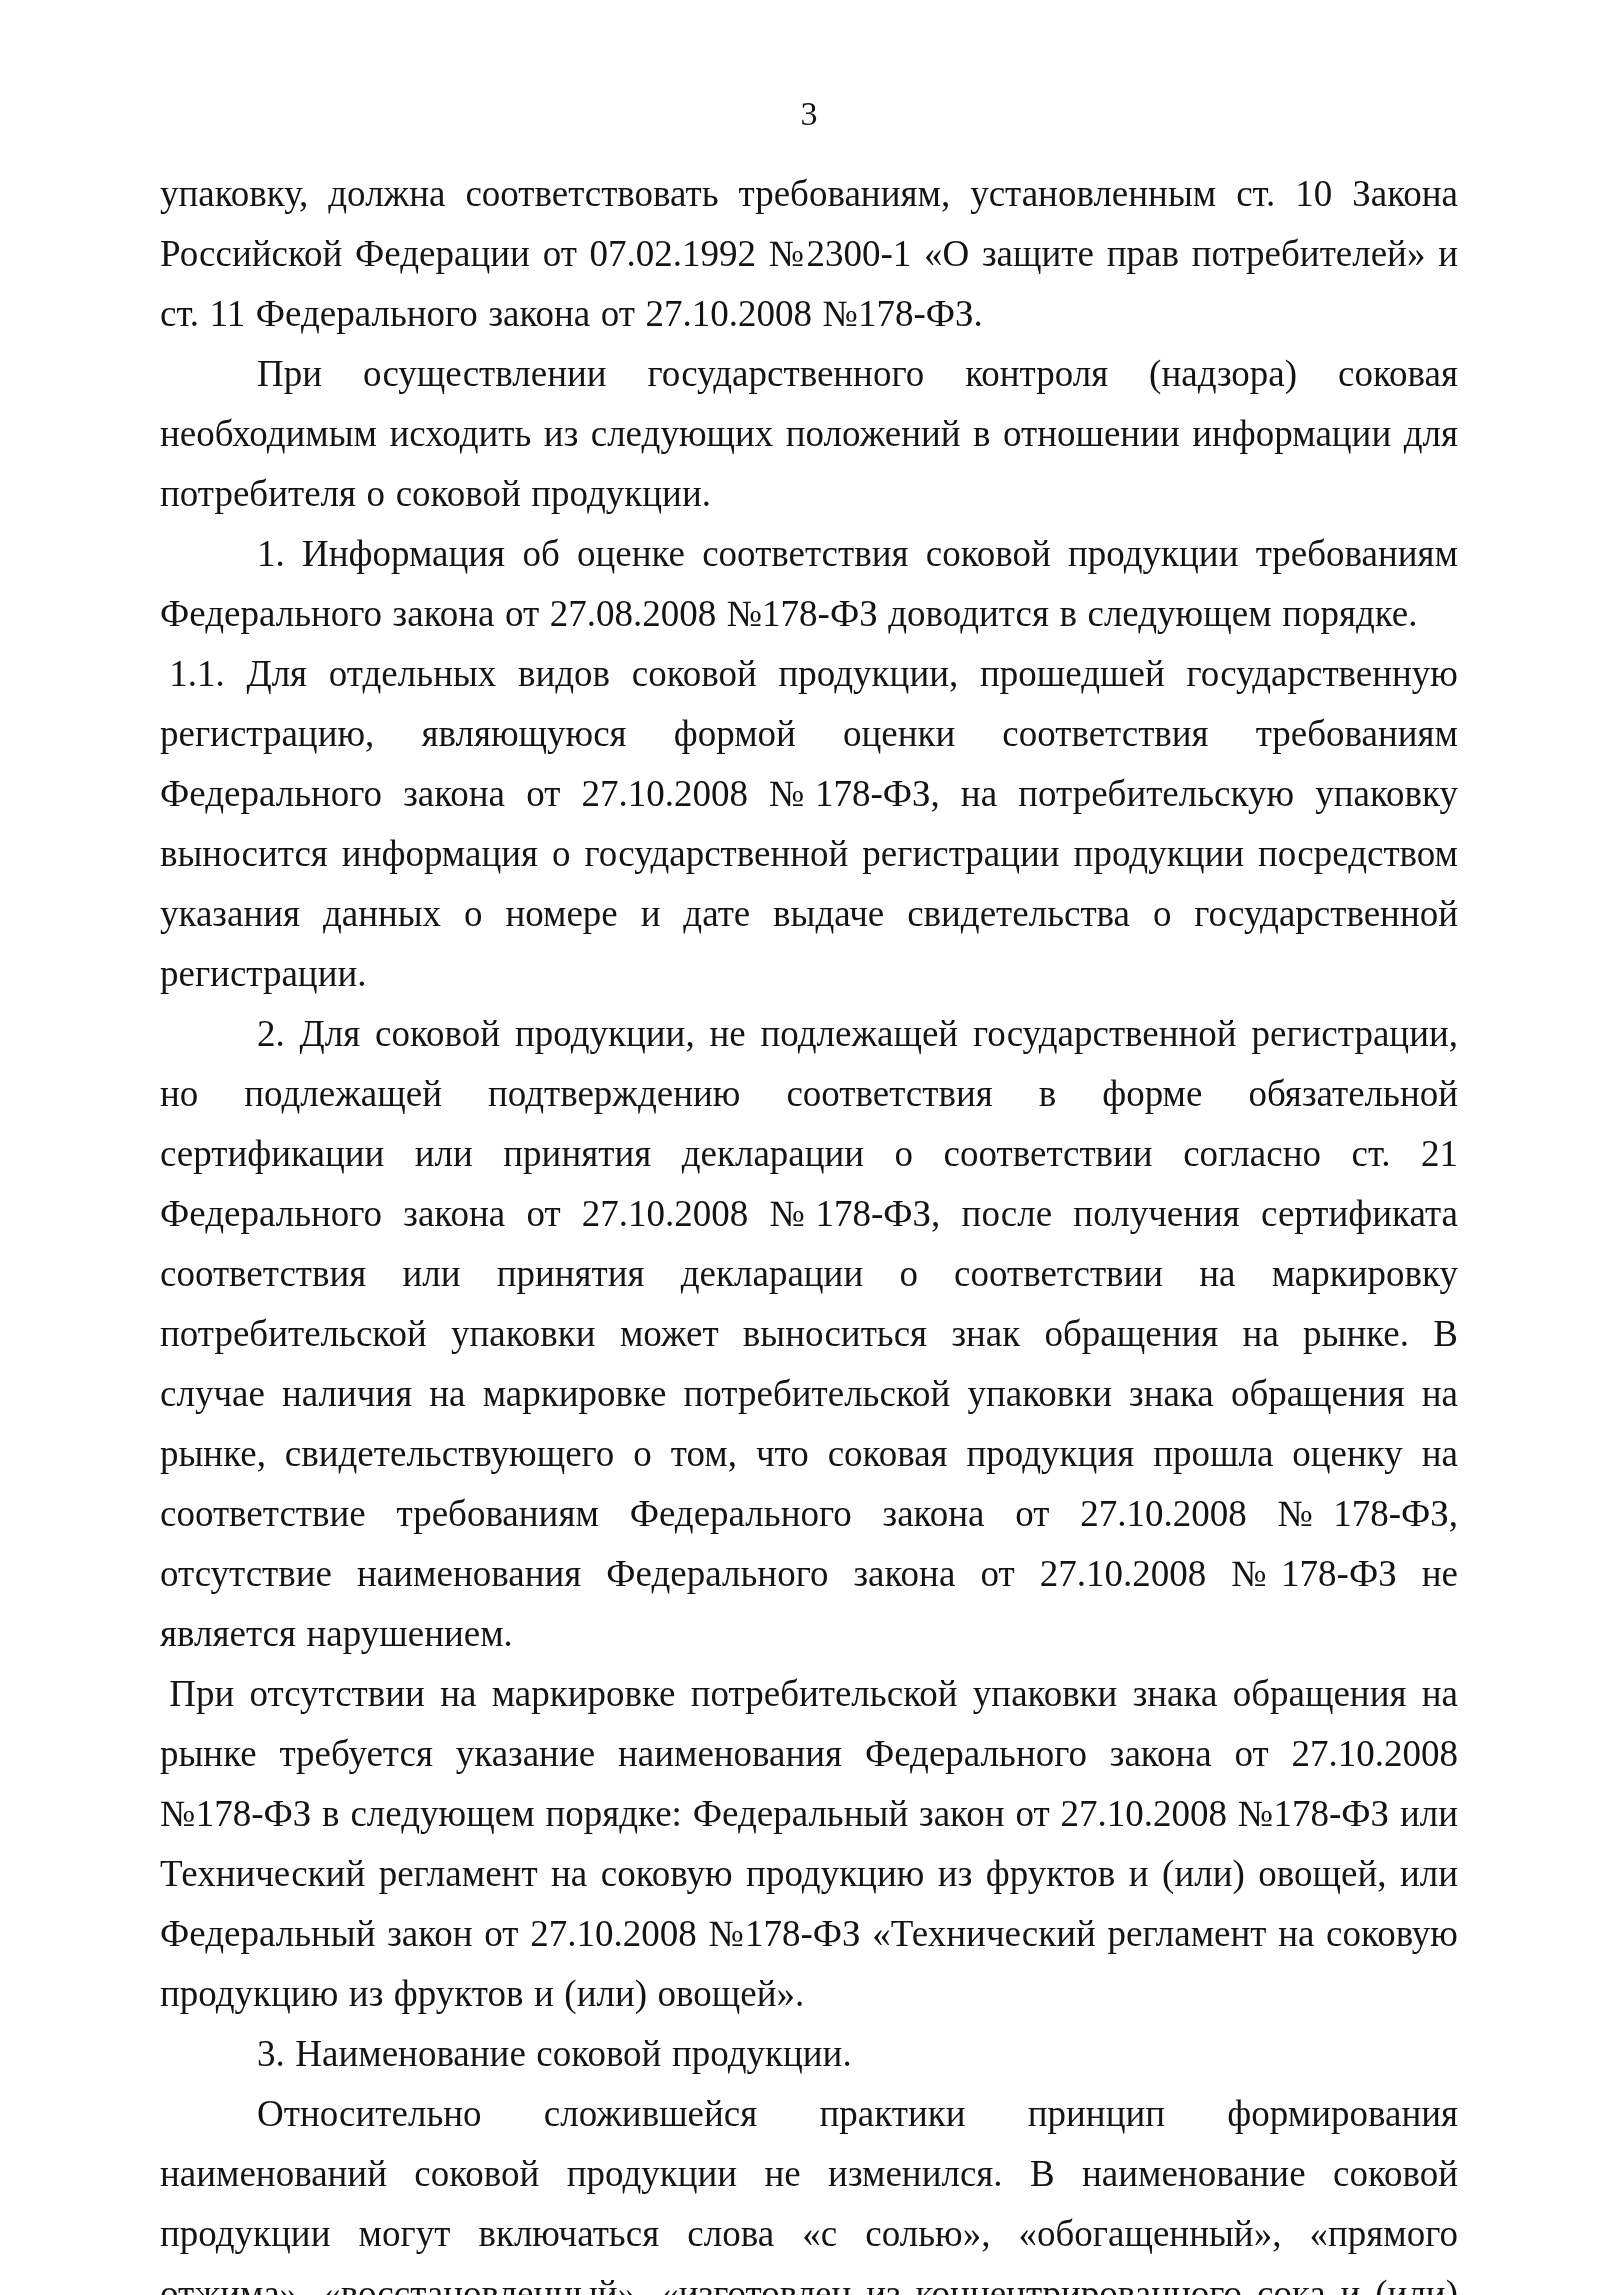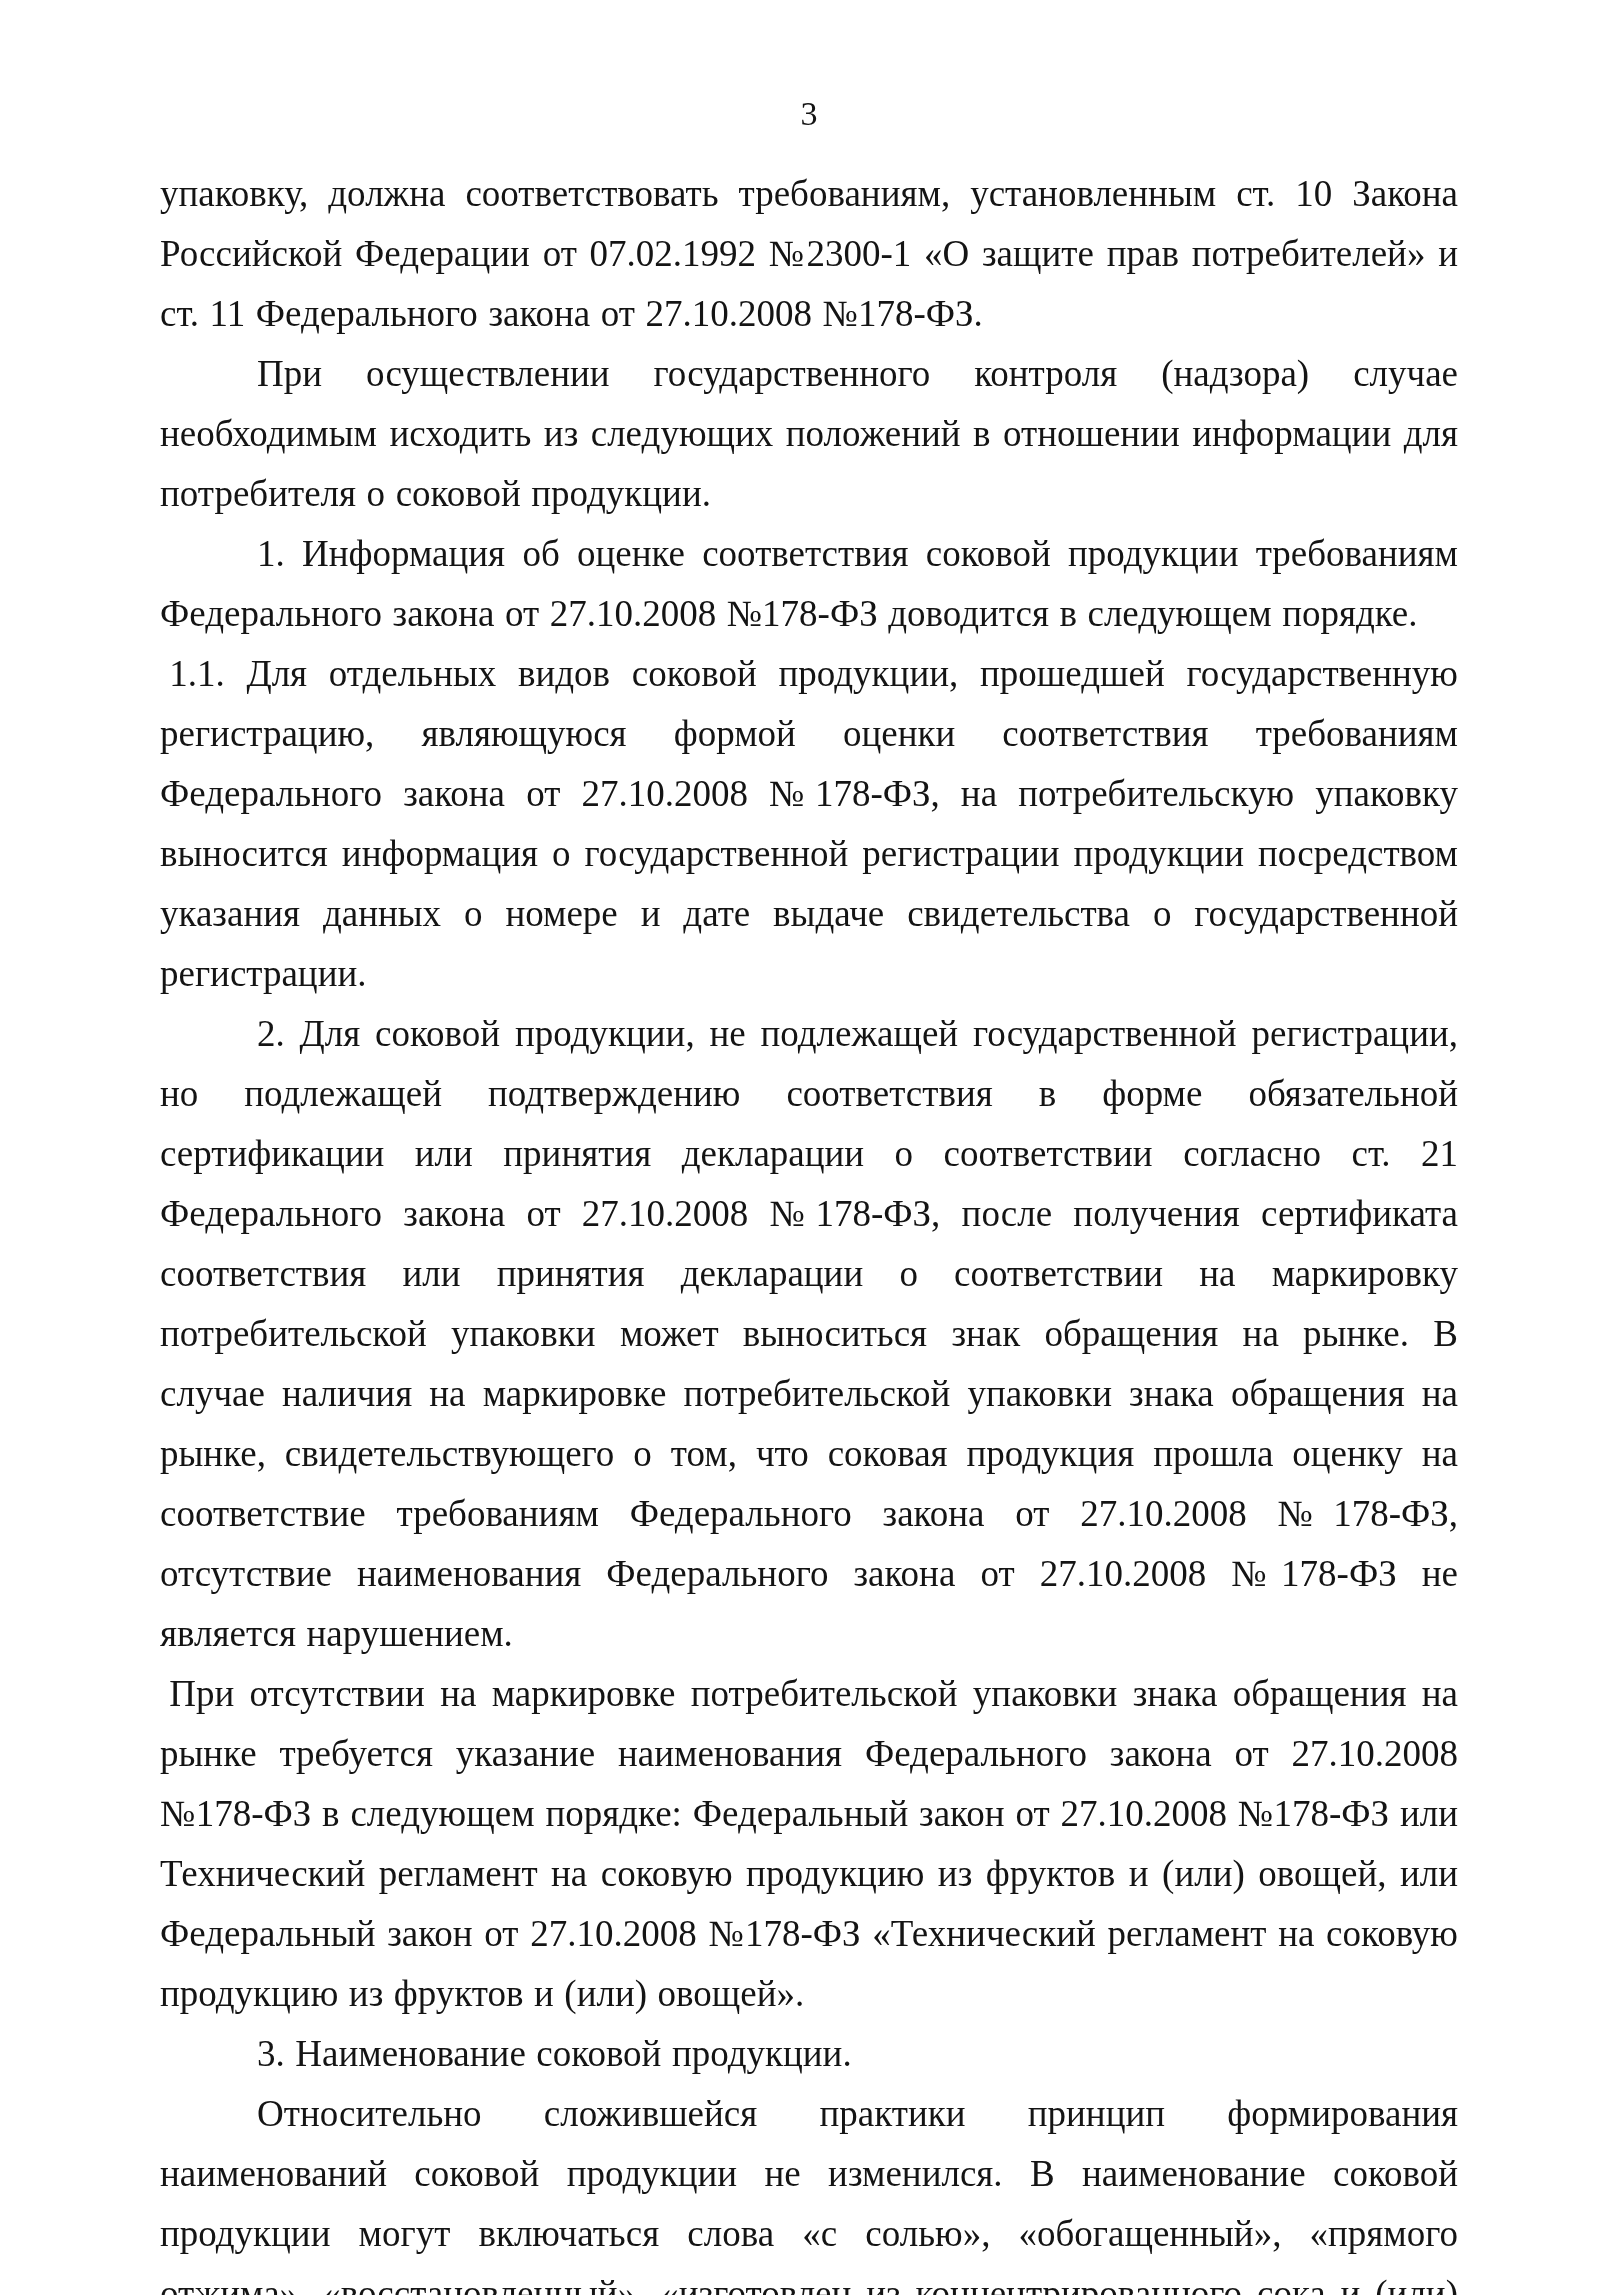--- a/index.html
+++ b/index.html
@@ -41,22 +41,22 @@
   p.no-indent   { text-indent: 0;     }
 </style>
 </head>
 <body>
 
 <div class="page">
   <div class="page-number">3</div>
 
   <div class="content">
     <p class="para no-indent">упаковку, должна соответствовать требованиям, установленным ст. 10 Закона Российской Федерации от 07.02.1992 №2300-1 «О защите прав потребителей» и ст. 11 Федерального закона от 27.10.2008 №178-ФЗ.</p>
-    <p class="para indent">При осуществлении государственного контроля (надзора) случае необходимым исходить из следующих положений в отношении информации для потребителя о соковой продукции.</p>
-    <p class="para indent">1. Информация об оценке соответствия соковой продукции требованиям Федерального закона от 27.10.2008 №178-ФЗ доводится в следующем порядке.</p>
+    <p class="para indent">При осуществлении государственного контроля (надзора) соковая необходимым исходить из следующих положений в отношении информации для потребителя о соковой продукции.</p>
+    <p class="para indent">1. Информация об оценке соответствия соковой продукции требованиям Федерального закона от 27.08.2008 №178-ФЗ доводится в следующем порядке.</p>
     <p class="para tiny-indent">1.1. Для отдельных видов соковой продукции, прошедшей государственную регистрацию, являющуюся формой оценки соответствия требованиям Федерального закона от 27.10.2008 №178-ФЗ, на потребительскую упаковку выносится информация о государственной регистрации продукции посредством указания данных о номере и дате выдаче свидетельства о государственной регистрации.</p>
     <p class="para indent">2. Для соковой продукции, не подлежащей государственной регистрации, но подлежащей подтверждению соответствия в форме обязательной сертификации или принятия декларации о соответствии согласно ст. 21 Федерального закона от 27.10.2008 №178-ФЗ, после получения сертификата соответствия или принятия декларации о соответствии на маркировку потребительской упаковки может выноситься знак обращения на рынке. В случае наличия на маркировке потребительской упаковки знака обращения на рынке, свидетельствующего о том, что соковая продукция прошла оценку на соответствие требованиям Федерального закона от 27.10.2008 №178-ФЗ, отсутствие наименования Федерального закона от 27.10.2008 №178-ФЗ не является нарушением.</p>
     <p class="para tiny-indent">При отсутствии на маркировке потребительской упаковки знака обращения на рынке требуется указание наименования Федерального закона от 27.10.2008 №178-ФЗ в следующем порядке: Федеральный закон от 27.10.2008 №178-ФЗ или Технический регламент на соковую продукцию из фруктов и (или) овощей, или Федеральный закон от 27.10.2008 №178-ФЗ «Технический регламент на соковую продукцию из фруктов и (или) овощей».</p>
     <p class="para indent">3. Наименование соковой продукции.</p>
     <p class="para indent">Относительно сложившейся практики принцип формирования наименований соковой продукции не изменился. В наименование соковой продукции могут включаться слова «с солью», «обогащенный», «прямого отжима», «восстановленный», «изготовлен из концентрированного сока и (или) фруктового и (или) овощного пюре».</p>
     <p class="para indent">- для соков: соответствие соков и (или) пюре в порядке убывания</p>
   </div>
 </div>
 
 

